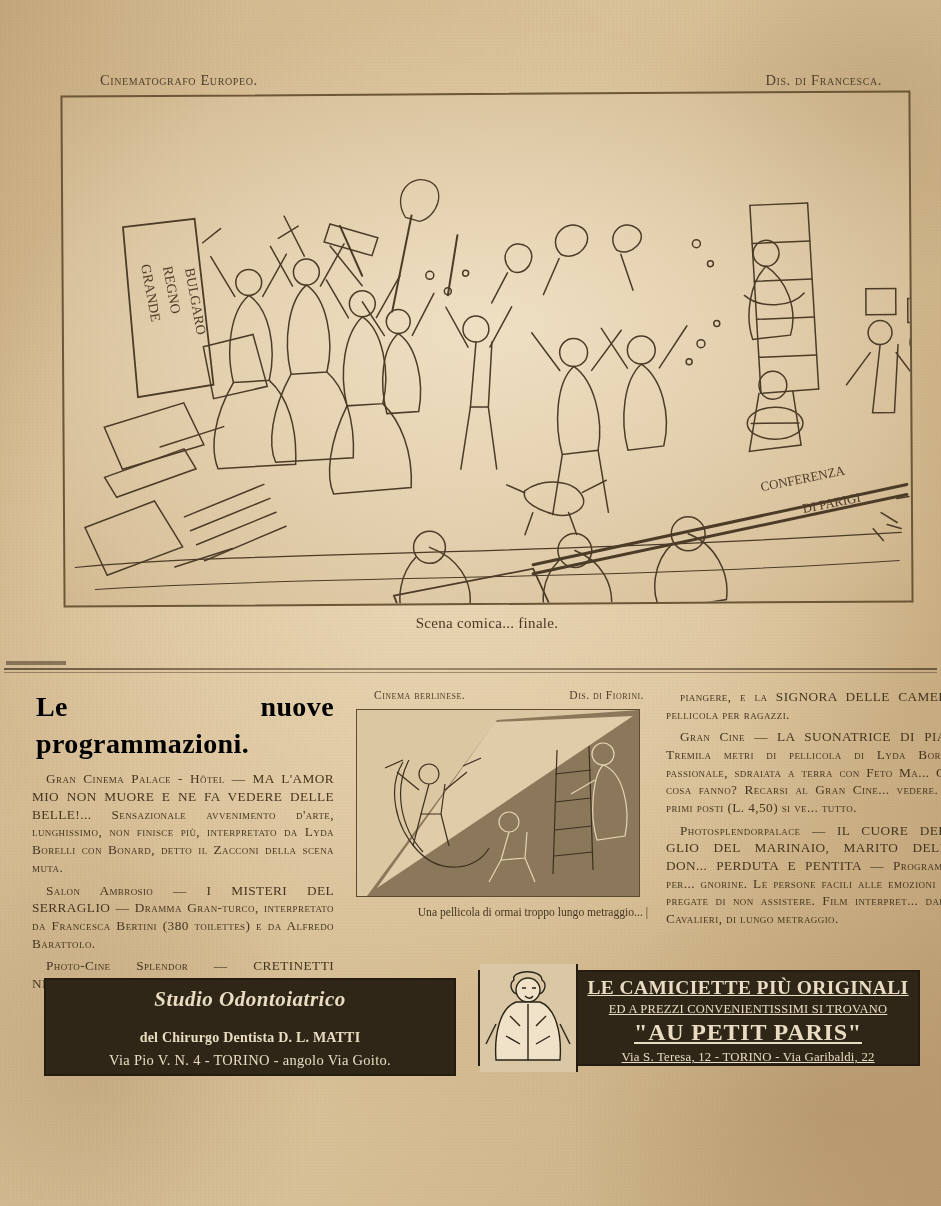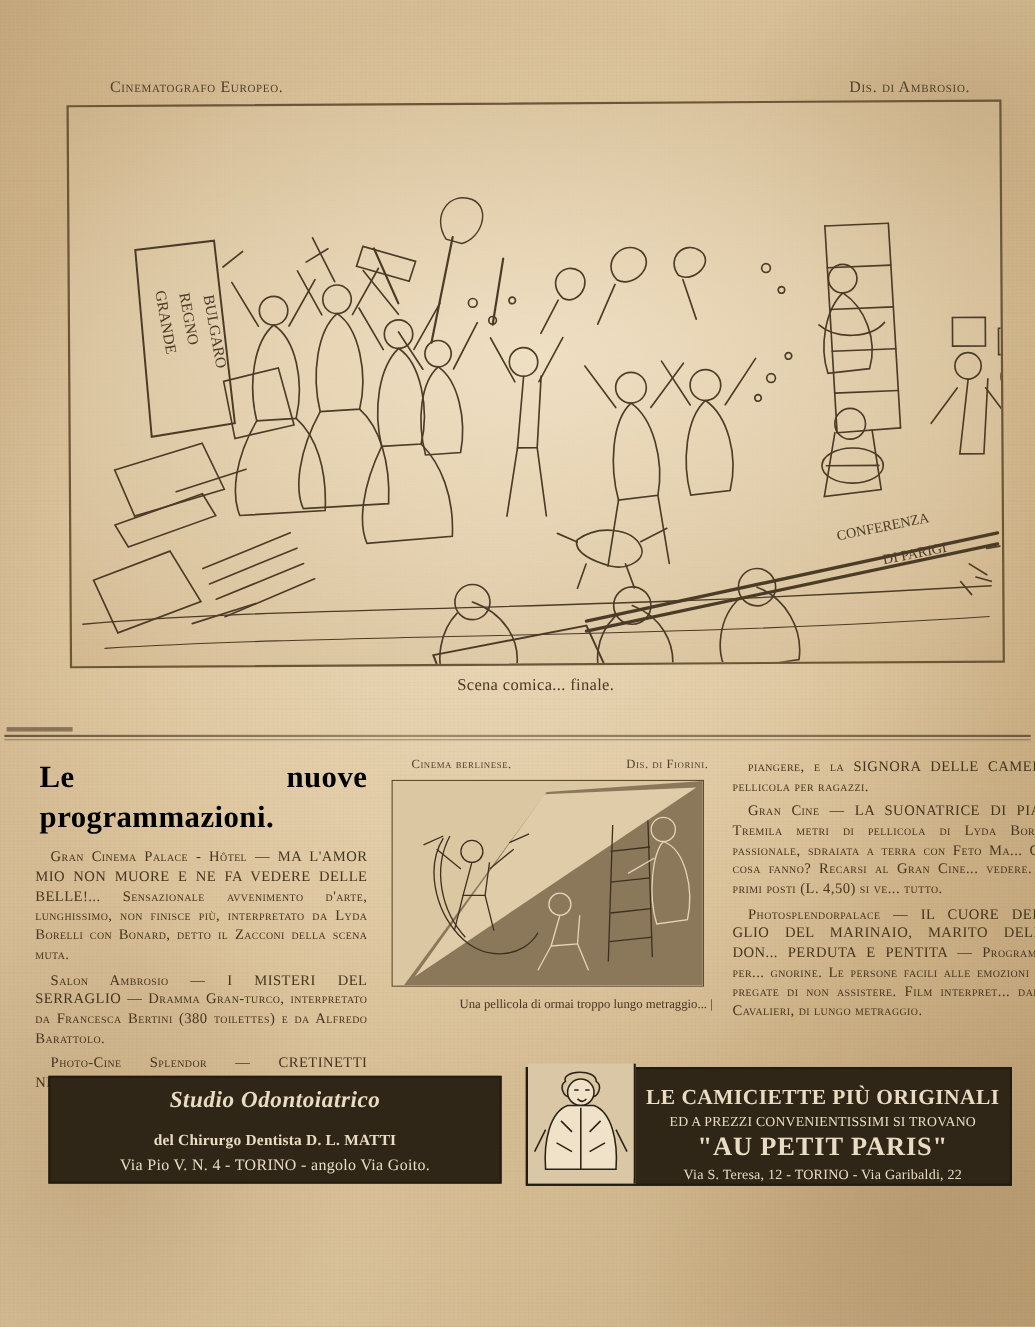--- a/index.html
+++ b/index.html
@@ -189,24 +189,25 @@
   }
   .ad-left .l3 {
     font-size: 14.5px;
     margin-top: 6px;
     letter-spacing: 0.3px;
   }
   .ad-right {
     left: 478px;
     top: 970px;
     width: 442px;
-    height: 108px;
+    height: 96px;
     box-sizing: border-box;
     display: flex;
-    align-items: flex-end;
+    align-items: center;
+    text-decoration: underline;
   }
   .ad-right .cut {
     width: 96px;
     background: #d9c7a6;
     border-right: 2px solid #241c10;
     position: relative;
   }
   .ad-right .txt {
     flex: 1;
     text-align: center;
@@ -239,21 +240,21 @@
 
 <div class="paper"></div>
 <div class="grain"></div>
 
 <div class="page">
 
   <div class="cartoon-block">
 
     <div class="cartoon-credits">
       <span>Cinematografo Europeo.</span>
-      <span>Dis. di Ambrosio.</span>
+      <span>Dis. di Francesca.</span>
     </div>
 
     <div class="cartoon-frame">
       <svg class="frame-svg" viewBox="0 0 850 508" preserveAspectRatio="none">
         <g stroke="#4b3b27" fill="none" stroke-width="1.5" stroke-linecap="round">
 
           <path d="M10 470 C 180 455, 420 462, 840 440" stroke-width="1.2"></path>
           <path d="M30 492 C 250 480, 540 486, 838 468" stroke-width="1"></path>
 
           <path d="M470 470 L 846 392" stroke-width="3"></path>

